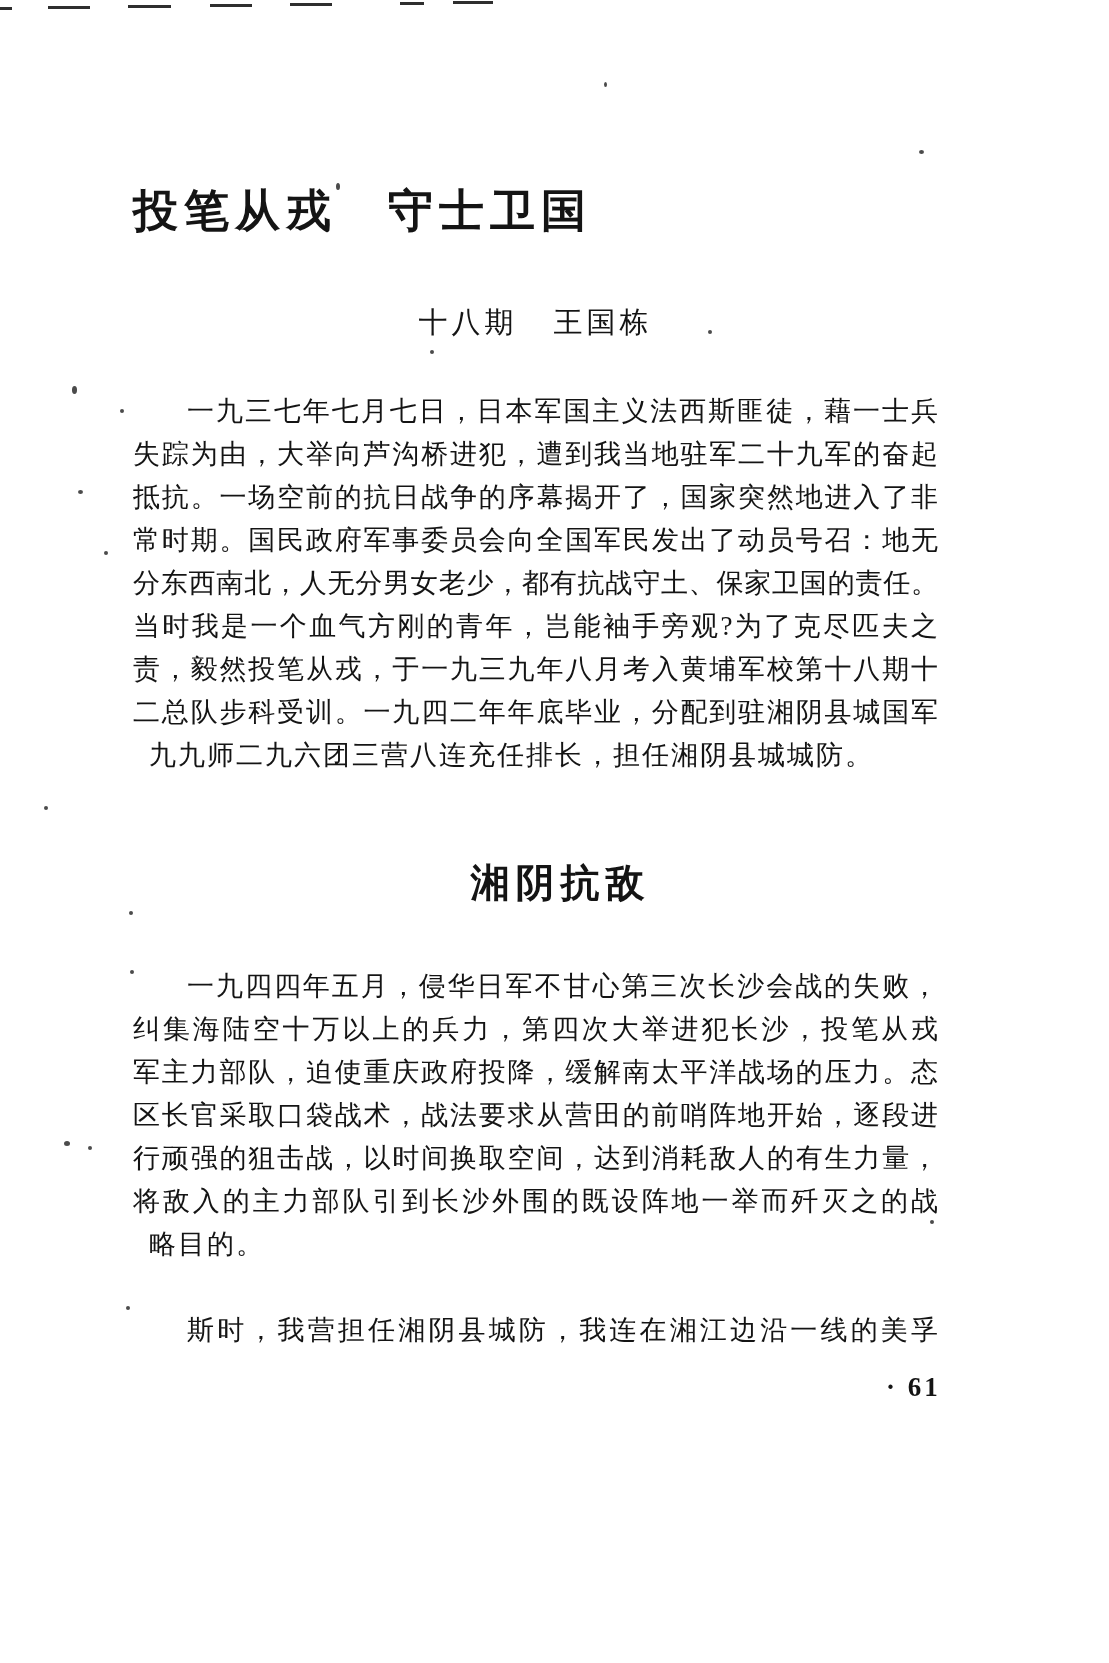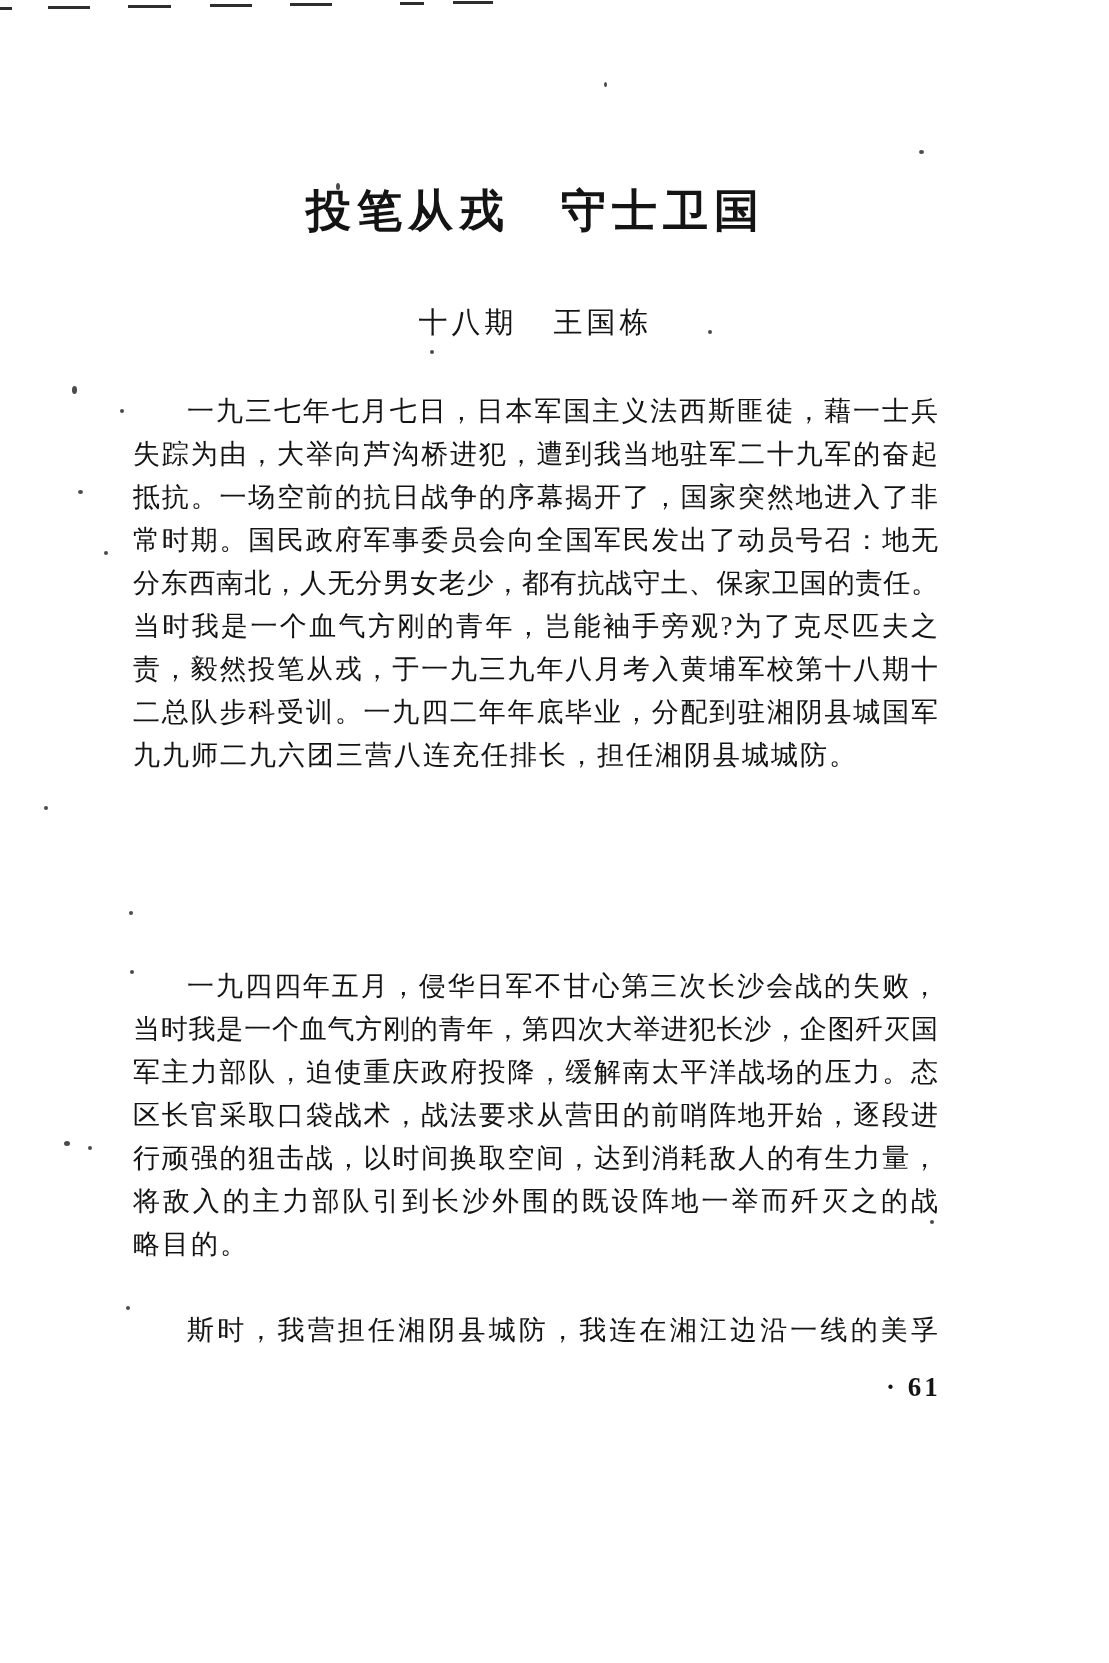--- a/index.html
+++ b/index.html
@@ -9,21 +9,21 @@
     height: 1663px;
     background: #ffffff;
     font-family: "Liberation Serif", serif;
     color: #141414;
     overflow: hidden;
   }
 
   .title {
     position: absolute;
     left: 133px; top: 184px; width: 805px;
-    text-align: center;
+    text-align: left;
     font-size: 45px;
     font-weight: bold;
     letter-spacing: 6px;
     line-height: 1.2;
   }
   .byline {
     position: absolute;
     left: 133px; top: 303px; width: 805px;
     text-align: center;
     font-size: 29px;
@@ -41,21 +41,21 @@
   .p3 { top: 1309px; font-family: Liberation Serif, serif; }
 
   .line {
     height: 43px;
     line-height: 43px;
     text-align: justify;
     text-align-last: justify;
     overflow: hidden;
   }
   .line.indent { text-indent: 54px; }
-  .line.last { text-align-last: left; letter-spacing: 2px; }
+  .line.last { text-align-last: left; letter-spacing: 2px; margin-left: 16px; }
 
   .section {
     position: absolute;
     left: 133px; top: 856px; width: 805px;
     text-align: center;
     text-indent: 50px;
     font-size: 39px;
     font-weight: bold;
     letter-spacing: 6px;
   }
@@ -121,24 +121,25 @@
     <div class="line">失踪为由，大举向芦沟桥进犯，遭到我当地驻军二十九军的奋起</div>
     <div class="line">抵抗。一场空前的抗日战争的序幕揭开了，国家突然地进入了非</div>
     <div class="line">常时期。国民政府军事委员会向全国军民发出了动员号召：地无</div>
     <div class="line">分东西南北，人无分男女老少，都有抗战守土、保家卫国的责任。</div>
     <div class="line">当时我是一个血气方刚的青年，岂能袖手旁观?为了克尽匹夫之</div>
     <div class="line">责，毅然投笔从戎，于一九三九年八月考入黄埔军校第十八期十</div>
     <div class="line">二总队步科受训。一九四二年年底毕业，分配到驻湘阴县城国军</div>
     <div class="line last">九九师二九六团三营八连充任排长，担任湘阴县城城防。</div>
   </div>
 
+  <div class="section">湘阴抗敌</div>
 
   <div class="para p2">
     <div class="line indent">一九四四年五月，侵华日军不甘心第三次长沙会战的失败，</div>
-    <div class="line">当时我是一个血气方刚的青年，第四次大举进犯长沙，企图歼灭国</div>
+    <div class="line">纠集海陆空十万以上的兵力，第四次大举进犯长沙，投笔从戎</div>
     <div class="line">军主力部队，迫使重庆政府投降，缓解南太平洋战场的压力。态</div>
     <div class="line">区长官采取口袋战术，战法要求从营田的前哨阵地开始，逐段进</div>
     <div class="line">行顽强的狙击战，以时间换取空间，达到消耗敌人的有生力量，</div>
     <div class="line">将敌入的主力部队引到长沙外围的既设阵地一举而歼灭之的战</div>
     <div class="line last">略目的。</div>
   </div>
 
   <div class="para p3">
     <div class="line indent">斯时，我营担任湘阴县城防，我连在湘江边沿一线的美孚</div>
   </div>

